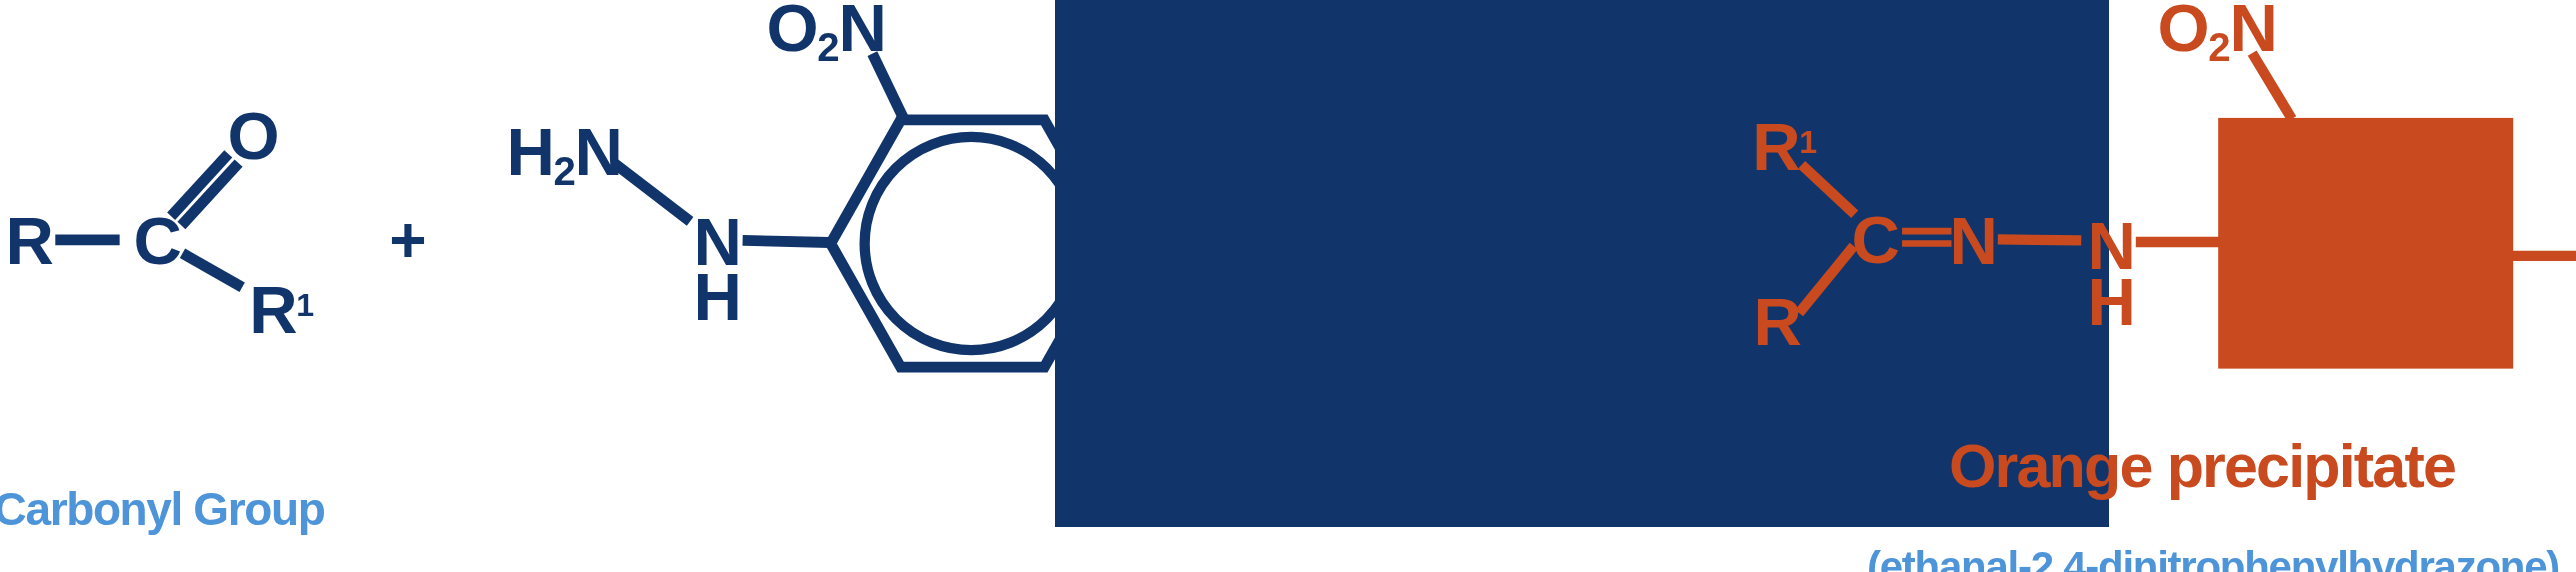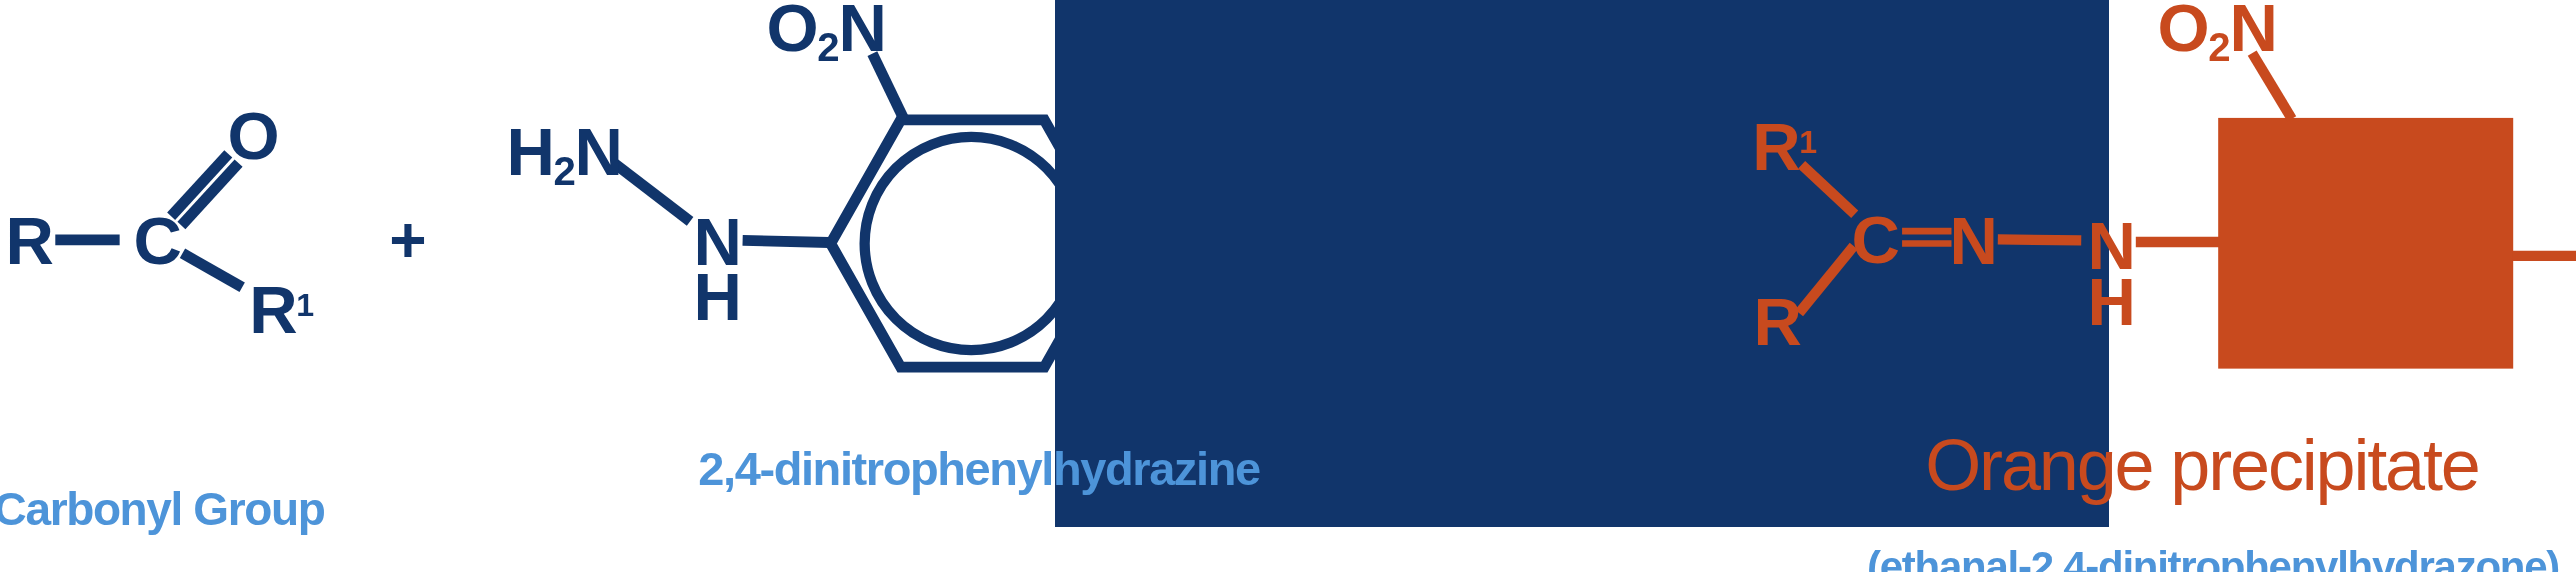--- a/index.html
+++ b/index.html
@@ -38,21 +38,21 @@
     position:absolute;transform:translate(-50%,-50%);
     font-size:64px;font-weight:700;line-height:1;color:var(--navy);
   }
   .caption{
     position:absolute;transform:translate(-50%,-50%);
     line-height:1.05;white-space:nowrap;letter-spacing:-0.03em;
   }
   .caption-carbonyl{font-size:46px;font-weight:700;color:var(--light-blue);}
   .caption-dnph1{font-size:47px;font-weight:600;color:var(--light-blue);}
   .caption-dnph2{font-size:42px;font-weight:600;color:var(--light-blue);}
-  .caption-precip{font-size:72px;font-weight:400;color:var(--orange);}
+  .caption-precip{font-size:61px;font-weight:700;color:var(--orange);}
   .caption-ethanal{font-size:42px;font-weight:600;color:var(--light-blue);margin-top:20px;}
 </style>
 </head>
 <body>
 
 <div class="canvas">
 
   <svg class="layer z1" viewBox="0 0 5826 1111" width="3002" height="572">
 
     <line x1="105" y1="466" x2="230" y2="466" stroke-width="21" class="stroke-navy"></line>
@@ -93,18 +93,17 @@
 
   <div class="atom orange-text z4" style="left:1784px;top:146px"><span>R</span><span class="sup">1</span></div>
   <div class="atom orange-text z4" style="left:1777px;top:321px">R</div>
   <div class="atom orange-text z4" style="left:1875px;top:239px">C</div>
   <div class="atom orange-text z4" style="left:1973px;top:240px">N</div>
   <div class="atom orange-text z4" style="left:2111px;top:245px">N</div>
   <div class="atom orange-text z4" style="left:2111px;top:301px">H</div>
   <div class="atom orange-text z4" style="left:2217px;top:27px"><span>O</span><span class="sub">2</span><span>N</span></div>
 
   <div class="caption caption-carbonyl z4" style="left:159px;top:509px">Carbonyl Group</div>
-  <div class="caption caption-dnph1 z4" style="left:979px;top:469px">2,4-dinitrophenylhydrazine</div>
   <div class="caption caption-precip z4" style="left:2202px;top:466px">Orange precipitate</div>
   <div class="caption caption-ethanal z4" style="left:2213px;top:547px">(ethanal-2,4-dinitrophenylhydrazone)</div>
 
 </div>
 
 
 </body></html>

